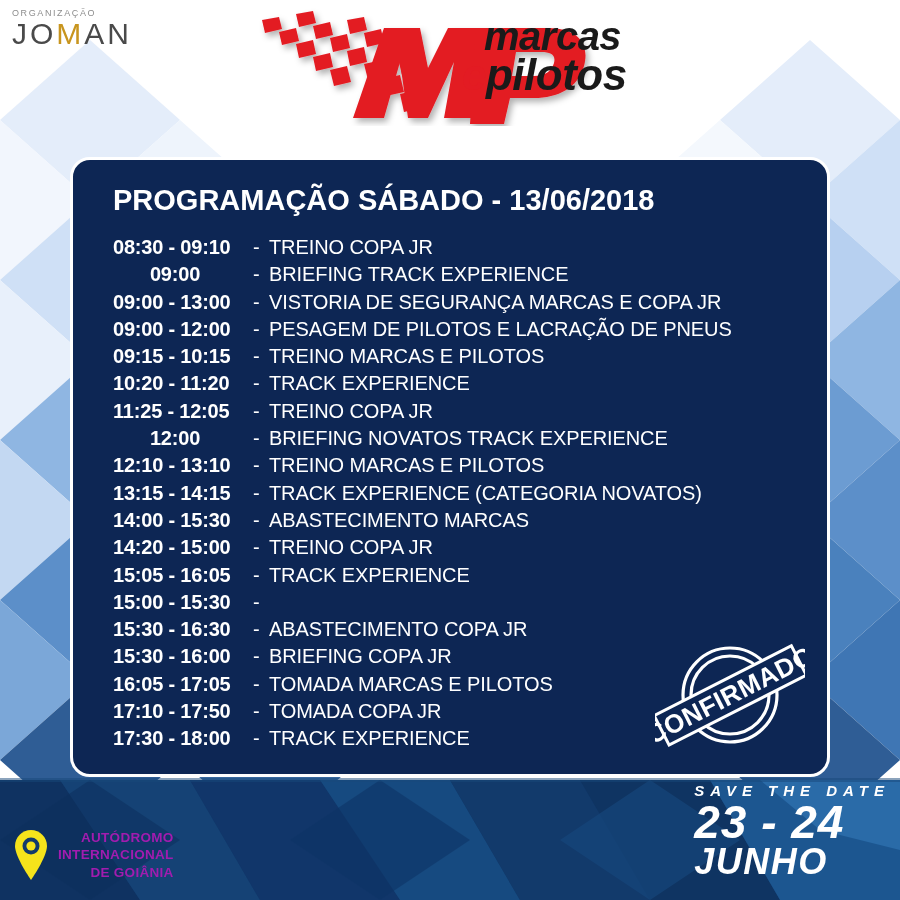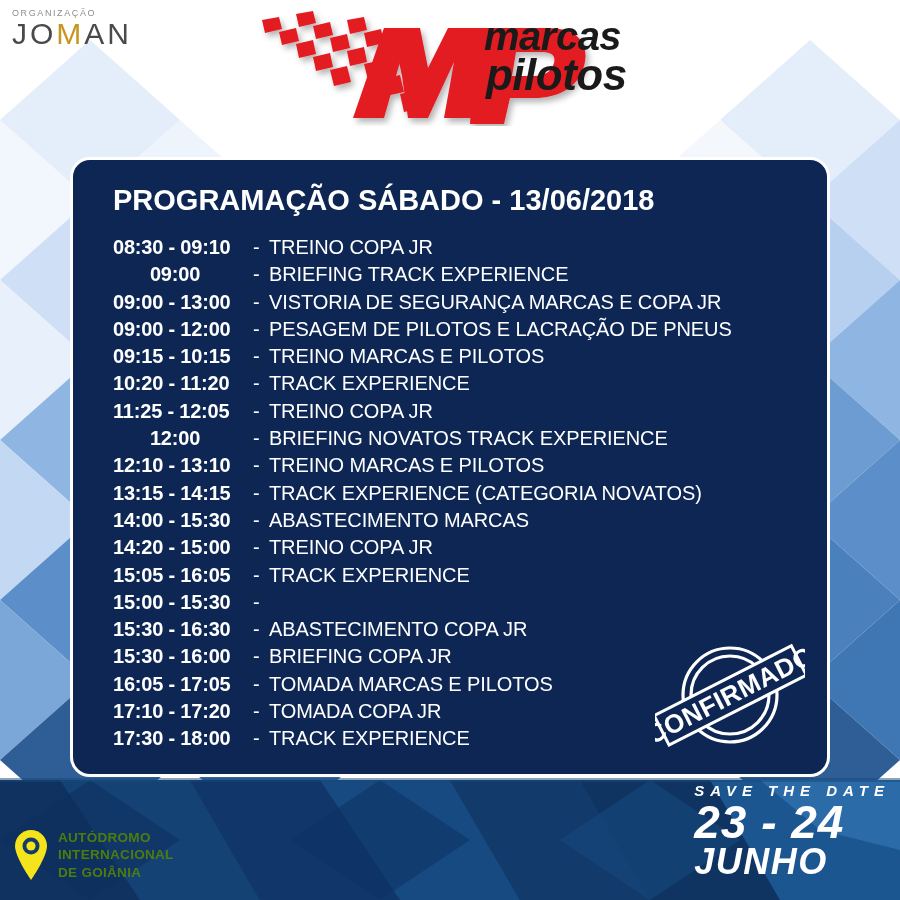--- a/index.html
+++ b/index.html
@@ -177,25 +177,26 @@
 
   #venue {
     position: absolute;
     left: 14px;
     bottom: 18px;
     display: flex;
     align-items: center;
   }
   #venue-text {
     margin-left: 10px;
-    color: #4d7c0f;
+    color: #a21caf;
     font-weight: bold;
     font-size: 13.5px;
     line-height: 1.32;
     letter-spacing: 0.3px;
+    text-align: right;
   }
 
   #save-date {
     position: absolute;
     right: 16px;
     bottom: 20px;
     text-align: left;
     color: #ffffff;
   }
   #std-label {
@@ -409,21 +410,21 @@
           <span class="sched-time">15:30 - 16:00</span>
           <span class="sched-dash">-</span>
           <span class="sched-desc">BRIEFING COPA JR</span>
         </div>
         <div class="sched-row">
           <span class="sched-time">16:05 - 17:05</span>
           <span class="sched-dash">-</span>
           <span class="sched-desc">TOMADA MARCAS E PILOTOS</span>
         </div>
         <div class="sched-row">
-          <span class="sched-time">17:10 - 17:20</span>
+          <span class="sched-time">17:10 - 17:50</span>
           <span class="sched-dash">-</span>
           <span class="sched-desc">TOMADA COPA JR</span>
         </div>
         <div class="sched-row">
           <span class="sched-time">17:30 - 18:00</span>
           <span class="sched-dash">-</span>
           <span class="sched-desc">TRACK EXPERIENCE</span>
         </div>
       </div>
 

